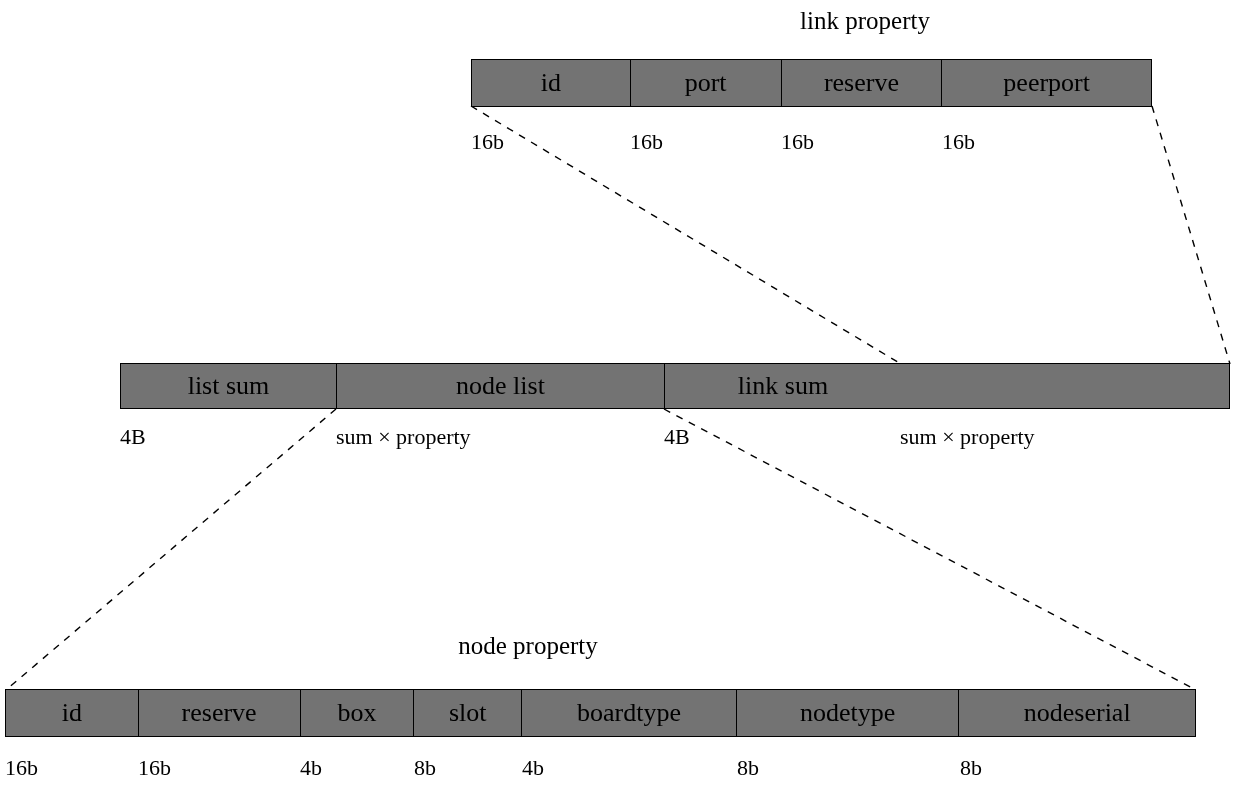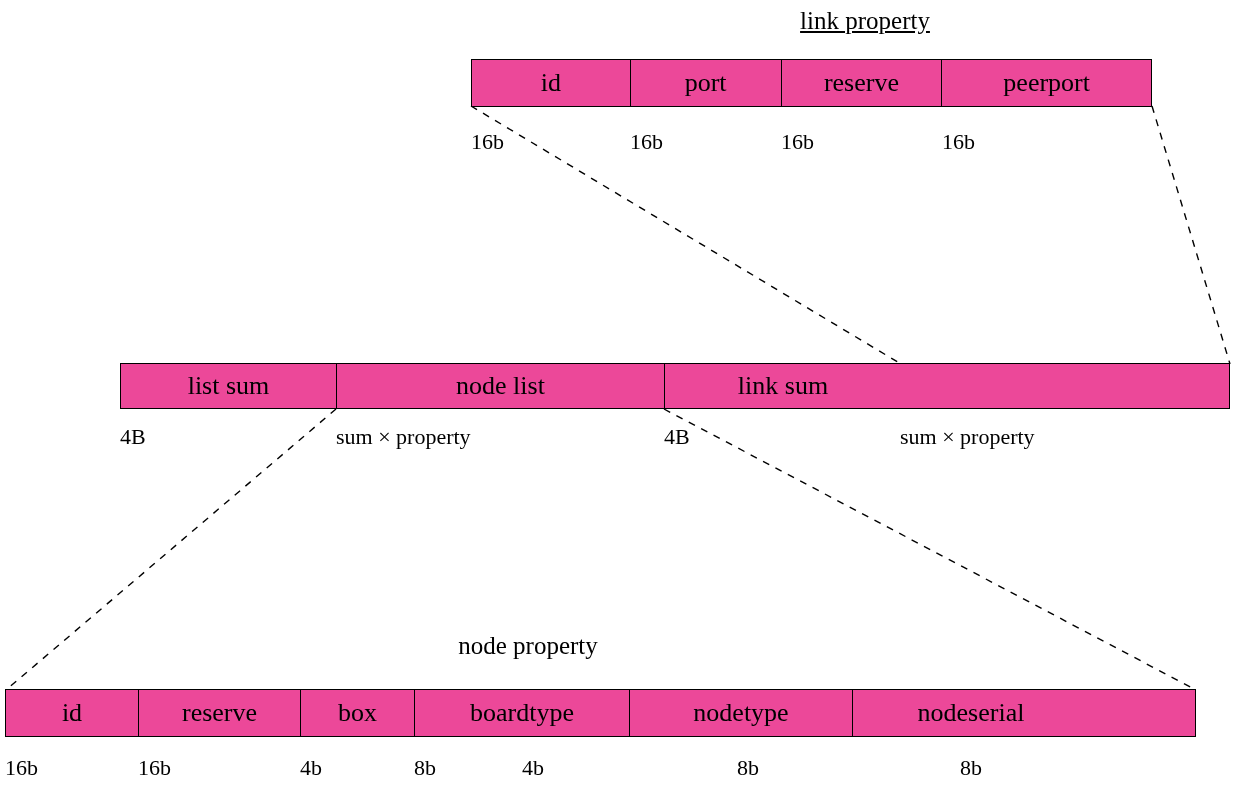--- a/index.html
+++ b/index.html
@@ -31,21 +31,21 @@
     font-size: 25px;
     line-height: 1;
     white-space: nowrap;
     transform: translateX(-50%);
   }
   .table {
     position: absolute;
     display: flex;
     box-sizing: border-box;
     border: 1.6px solid #000000;
-    background: #ec4899;
+    background: #737373;
   }
   .cell {
     box-sizing: border-box;
     border-right: 1.6px solid #000000;
     display: flex;
     align-items: center;
     justify-content: center;
     font-size: 26px;
     line-height: 1;
     white-space: nowrap;
@@ -73,21 +73,21 @@
 
     <line x1="471" y1="106" x2="901" y2="364" stroke="#000000" stroke-width="1.4" stroke-dasharray="7,7"></line>
 
     <line x1="1152" y1="106" x2="1230" y2="364" stroke="#000000" stroke-width="1.4" stroke-dasharray="7,7"></line>
 
     <line x1="336" y1="409" x2="6" y2="690" stroke="#000000" stroke-width="1.4" stroke-dasharray="7,7"></line>
 
     <line x1="664" y1="409" x2="1196" y2="690" stroke="#000000" stroke-width="1.4" stroke-dasharray="7,7"></line>
   </svg>
 
-  <div class="section-title" style="left:865px; top:8px;text-decoration:underline;">link property</div>
+  <div class="section-title" style="left:865px; top:8px;">link property</div>
 
   <div class="table" style="left:471px; top:59px; width:681px; height:48px;">
     <div class="cell" style="width:159px;">id</div>
     <div class="cell" style="width:151px;">port</div>
     <div class="cell" style="width:161px;">reserve</div>
     <div class="cell" style="width:209px;">peerport</div>
   </div>
 
   <div class="sizerow" style="left:471px; top:131px; width:681px;">
     <div class="size" style="width:159px;">16b</div>
@@ -108,20 +108,21 @@
     <div class="size" style="width:236px;">4B</div>
     <div class="size" style="width:330px;">sum × property</div>
   </div>
 
   <div class="section-title" style="left:528px; top:633px;">node property</div>
 
   <div class="table" style="left:5px; top:689px; width:1191px; height:48px;">
     <div class="cell" style="width:133px;">id</div>
     <div class="cell" style="width:162px;">reserve</div>
     <div class="cell" style="width:114px;">box</div>
+    <div class="cell" style="width:108px;">slot</div>
     <div class="cell" style="width:215px;">boardtype</div>
     <div class="cell" style="width:223px;">nodetype</div>
     <div class="cell" style="width:236px;">nodeserial</div>
   </div>
 
   <div class="sizerow" style="left:5px; top:757px; width:1191px;">
     <div class="size" style="width:133px;">16b</div>
     <div class="size" style="width:162px;">16b</div>
     <div class="size" style="width:114px;">4b</div>
     <div class="size" style="width:108px;">8b</div>

